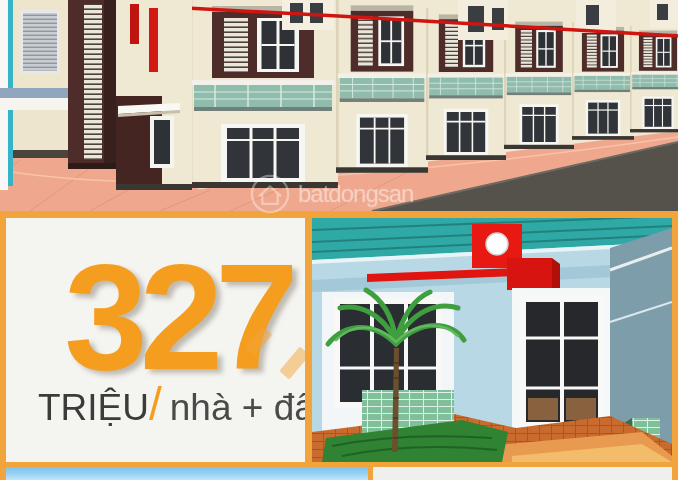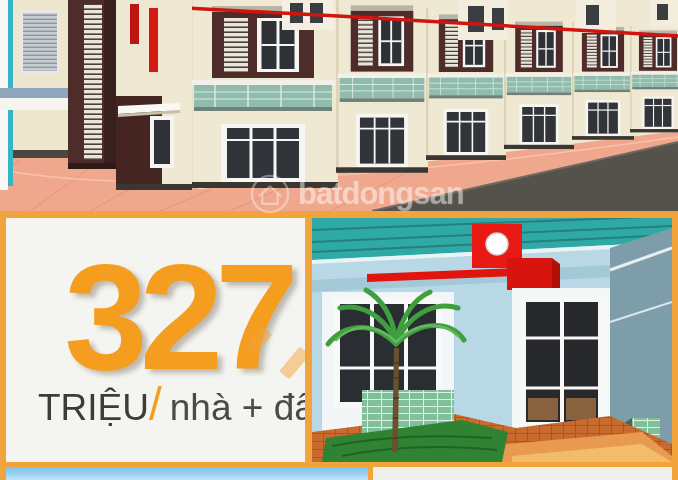--- a/index.html
+++ b/index.html
@@ -34,21 +34,21 @@
   }
   .price-caption .unit{font-weight:normal;color:#3B3B39;letter-spacing:0px;}
   .price-caption .slash{color:#F59D1E;font-size:46px;font-weight:normal;}
   .price-caption .desc{color:#4A4A48;font-weight:normal;margin-left:8px;}
   
   .watermark{
     left:248px;top:163px;width:230px;height:62px;z-index:20;
     display:flex;align-items:center;gap:6px;pointer-events:none;
   }
   .watermark .wm-text{
-    font-size:31px;font-weight:bold;letter-spacing:-1px;
+    font-size:24px;font-weight:normal;letter-spacing:-1px;
     color:rgba(255,255,255,.42);text-shadow:0 0 2px rgba(255,255,255,.15);
   }
   .wm-icon{opacity:.38;}
   .wedge{background:#F2A43C;opacity:.5;border-radius:2px;z-index:15;}
   .wedge1{left:252px;top:327px;width:13px;height:28px;transform:rotate(40deg);}
   .wedge2{left:288px;top:347px;width:13px;height:32px;transform:rotate(40deg);}
 </style>
 </head>
 <body>
 

